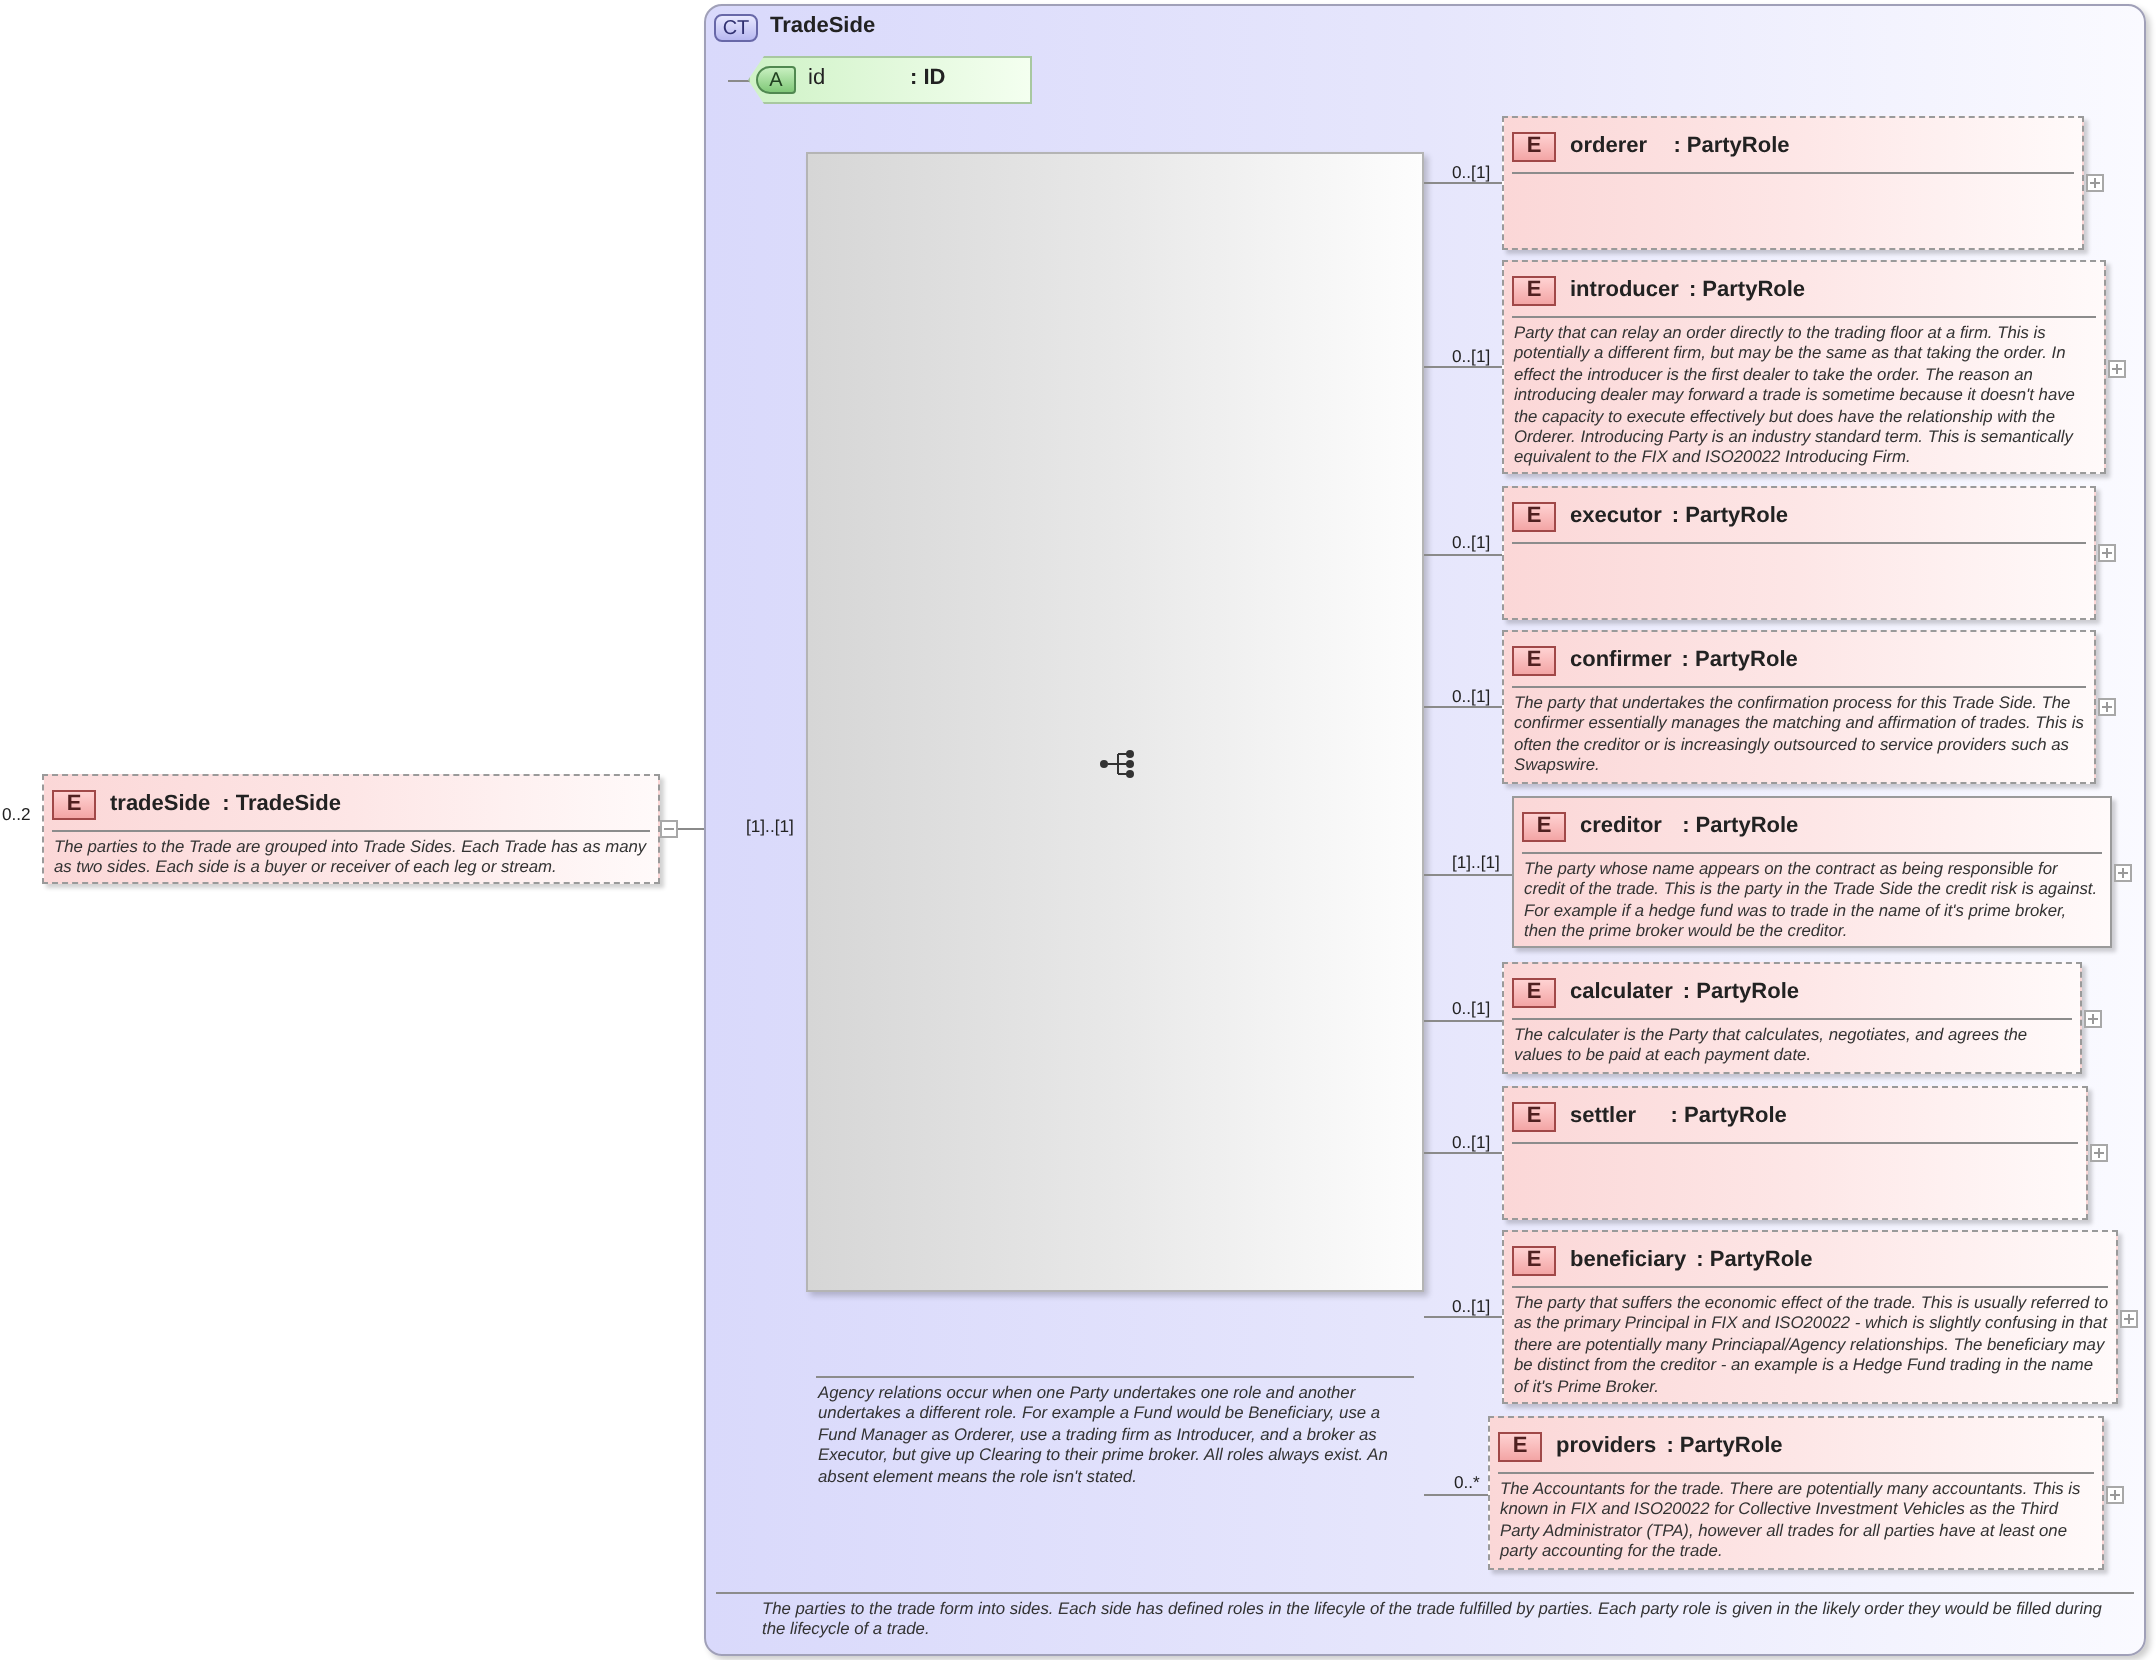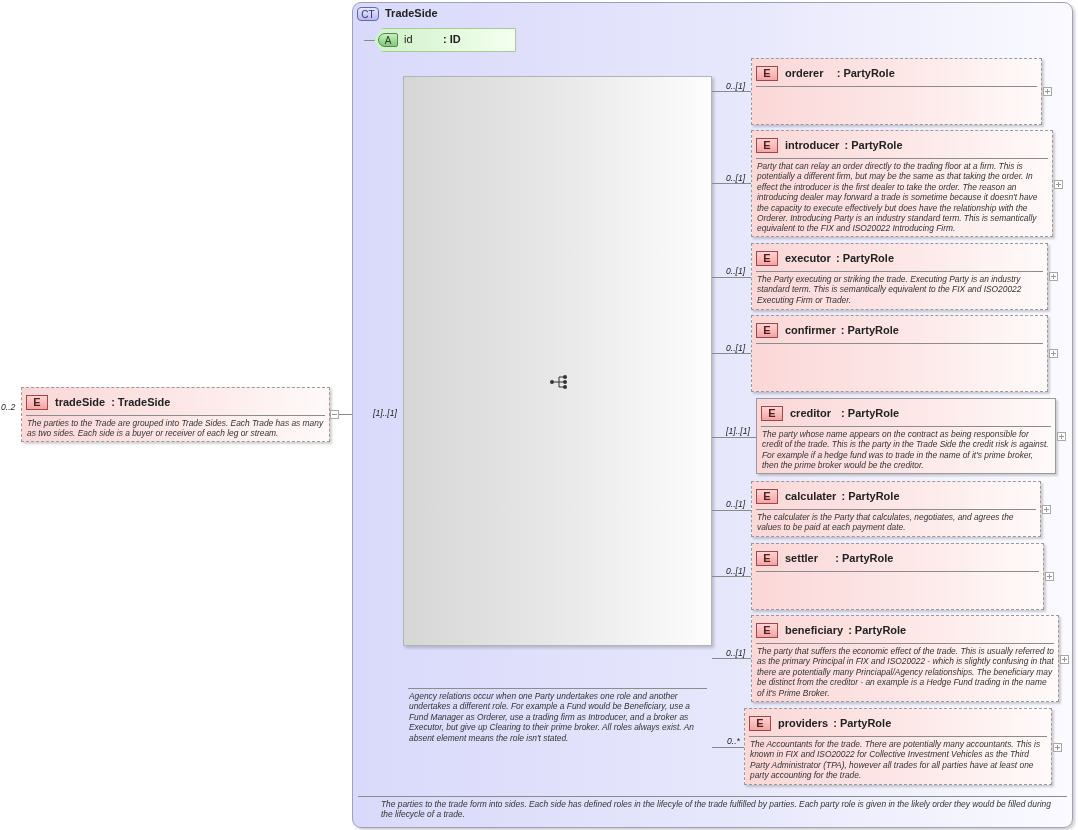--- a/index.html
+++ b/index.html
@@ -13,21 +13,21 @@
   .el-type { font-size:11px; font-weight:bold; color:#222; white-space:pre; }
   .el-rule { position:absolute; left:4px; right:4px; top:27px; border-top:1px solid #8c8c8c; }
   .el-doc { position:absolute; left:5px; right:4px; top:30px; font-size:8.4px; font-style:italic; line-height:10.4px; color:#333; }
   .plus { position:absolute; width:9px; height:9px; border:1px solid #a8a8a8; background:#fff; box-sizing:border-box; }
   .plus::before { content:""; position:absolute; left:1px; right:1px; top:3px; border-top:1px solid #999; }
   .plus::after { content:""; position:absolute; top:1px; bottom:1px; left:3px; border-left:1px solid #999; }
   .minus { position:absolute; width:9px; height:9px; border:1px solid #a8a8a8; background:#fff; box-sizing:border-box; }
   .minus::before { content:""; position:absolute; left:1px; right:1px; top:3px; border-top:1px solid #999; }
   .hline { position:absolute; height:0; border-top:1px solid #8a8a8a; }
   .vline { position:absolute; width:0; border-left:1px solid #8a8a8a; }
-  .card { position:absolute; font-size:8.6px; font-style:italic; color:#222; white-space:nowrap; }
+  .card { position:absolute; font-size:8.6px; color:#222; white-space:nowrap; }
 </style>
 </head>
 <body>
 
 <div class="card" style="left:1px; top:402px;">0..2</div>
 <div class="el-box" style="left:21px; top:387px; width:309px; height:55px;">
   <div class="el-head">
     <div class="e-badge">E</div>
     <span class="el-name">tradeSide</span>
     <span class="el-type" style="margin-left:6px;">: TradeSide</span>
@@ -45,21 +45,21 @@
   <div class="abs" style="left:32px; top:4px; font-size:11px; font-weight:bold; color:#222;">TradeSide</div>
   <div class="abs" style="left:5px; right:5px; top:793px; border-top:1px solid #8c8c8c;"></div>
   <div class="abs" style="left:5px; right:20px; top:796px; font-size:8.4px; font-style:italic; line-height:10.4px; color:#333;margin-left:23px;">The parties to the trade form into sides. Each side has defined roles in the lifecyle of the trade fulfilled by parties. Each party role is given in the likely order they would be filled during the lifecycle of a trade.</div>
 </div>
 
 <div class="hline" style="left:364px; top:40px; width:12px;"></div>
 <div class="abs" style="left:374px; top:28px; width:142px; height:24px; background:linear-gradient(to right,#cff2c6,#f4fff0); border:1px solid #a8c8a0; clip-path:polygon(8px 0,100% 0,100% 100%,8px 100%,0 50%); box-shadow:2px 2px 2px rgba(0,0,0,0.15); box-sizing:border-box;">
 </div>
 <div class="abs" style="left:378px; top:33px; width:20px; height:14px; border:1px solid #508850; border-radius:7px 2px 2px 7px; background:linear-gradient(to bottom,#c8f0c0,#80c878); font-size:10px; color:#204020; display:flex; align-items:center; justify-content:center; box-sizing:border-box;">A</div>
 <div class="abs" style="left:404px; top:33px; font-size:11px; font-weight:normal; color:#222;">id</div>
-<div class="abs" style="left:443px; top:33px; font-size:11px; font-weight:bold; color:#222;">: ID</div>
+<div class="abs" style="left:455px; top:33px; font-size:11px; font-weight:bold; color:#222;">: ID</div>
 
 <div class="abs" style="left:403px; top:76px; width:309px; height:570px; border:1px solid #b4b4b4; background:linear-gradient(to right,#d6d6d6 0%,#e8e8e8 50%,#fdfdfd 100%); box-shadow:2px 2px 3px rgba(0,0,0,0.2); box-sizing:border-box;">
   <svg class="abs" style="left:145px; top:297px;" width="20" height="16" viewBox="0 0 20 16">
     <circle cx="3" cy="8" r="2" fill="#333"></circle>
     <line x1="5" y1="8" x2="10" y2="8" stroke="#333" stroke-width="1"></line>
     <line x1="10" y1="3" x2="10" y2="13" stroke="#333" stroke-width="1"></line>
     <line x1="10" y1="3" x2="15" y2="3" stroke="#333" stroke-width="1"></line>
     <line x1="10" y1="8" x2="15" y2="8" stroke="#333" stroke-width="1"></line>
     <line x1="10" y1="13" x2="15" y2="13" stroke="#333" stroke-width="1"></line>
     <circle cx="16" cy="3" r="2" fill="#333"></circle>
@@ -98,33 +98,33 @@
 
 <div class="hline" style="left:712px; top:277px; width:40px;"></div>
 <div class="card" style="left:726px; top:266px;">0..[1]</div>
 <div class="el-box" style="left:751px; top:243px; width:297px; height:67px;">
   <div class="el-head">
       <div class="e-badge">E</div>
       <span class="el-name">executor </span>
       <span class="el-type" style="margin-left:2px;">: PartyRole</span>
     </div>
   <div class="el-rule"></div>
-  <div class="el-doc">The Party executing or striking the trade. Executing Party is an industry standard term. This is semantically equivalent to the FIX and ISO20022 Executing Firm or Trader.</div>
 </div>
 <div class="plus" style="left:1049px; top:272px;"></div>
 
 <div class="hline" style="left:712px; top:353px; width:40px;"></div>
 <div class="card" style="left:726px; top:343px;">0..[1]</div>
 <div class="el-box" style="left:751px; top:315px; width:297px; height:77px;">
   <div class="el-head">
       <div class="e-badge">E</div>
       <span class="el-name">confirmer </span>
       <span class="el-type" style="margin-left:2px;">: PartyRole</span>
     </div>
   <div class="el-rule"></div>
+  <div class="el-doc">The party that undertakes the confirmation process for this Trade Side. The confirmer essentially manages the matching and affirmation of trades. This is often the creditor or is increasingly outsourced to service providers such as Swapswire.</div>
 </div>
 <div class="plus" style="left:1049px; top:349px;"></div>
 
 <div class="hline" style="left:712px; top:437px; width:45px;"></div>
 <div class="card" style="left:726px; top:426px;">[1]..[1]</div>
 <div class="el-box solid" style="left:756px; top:398px; width:300px; height:76px;">
   <div class="el-head">
       <div class="e-badge">E</div>
       <span class="el-name">creditor  </span>
       <span class="el-type" style="margin-left:4px;">: PartyRole</span>

